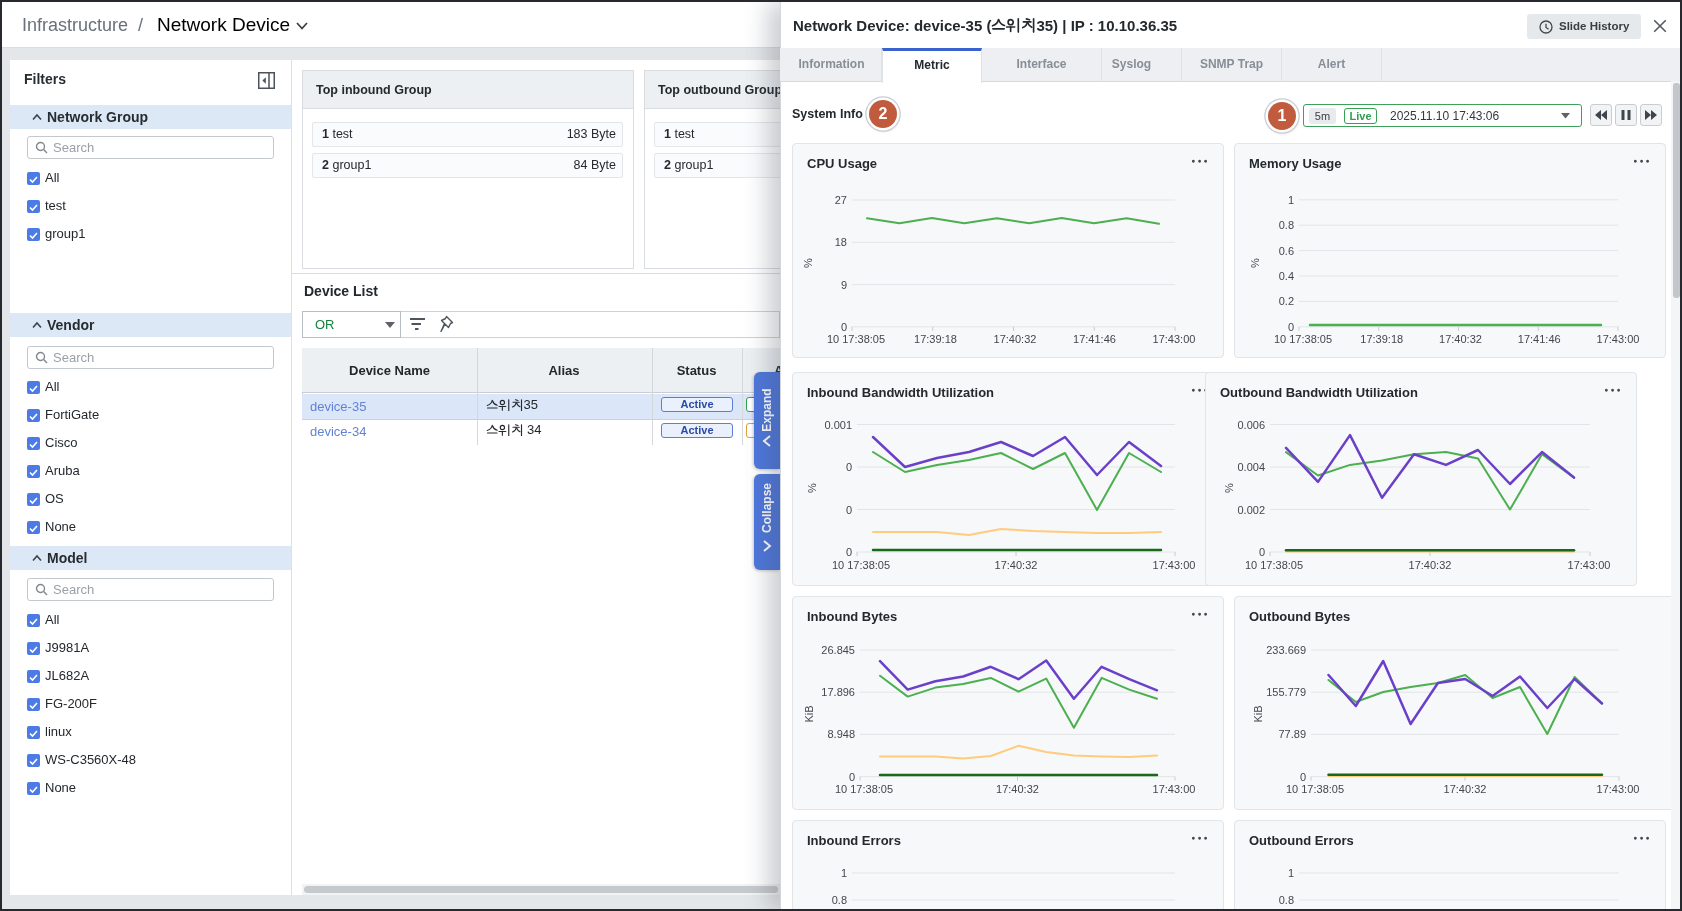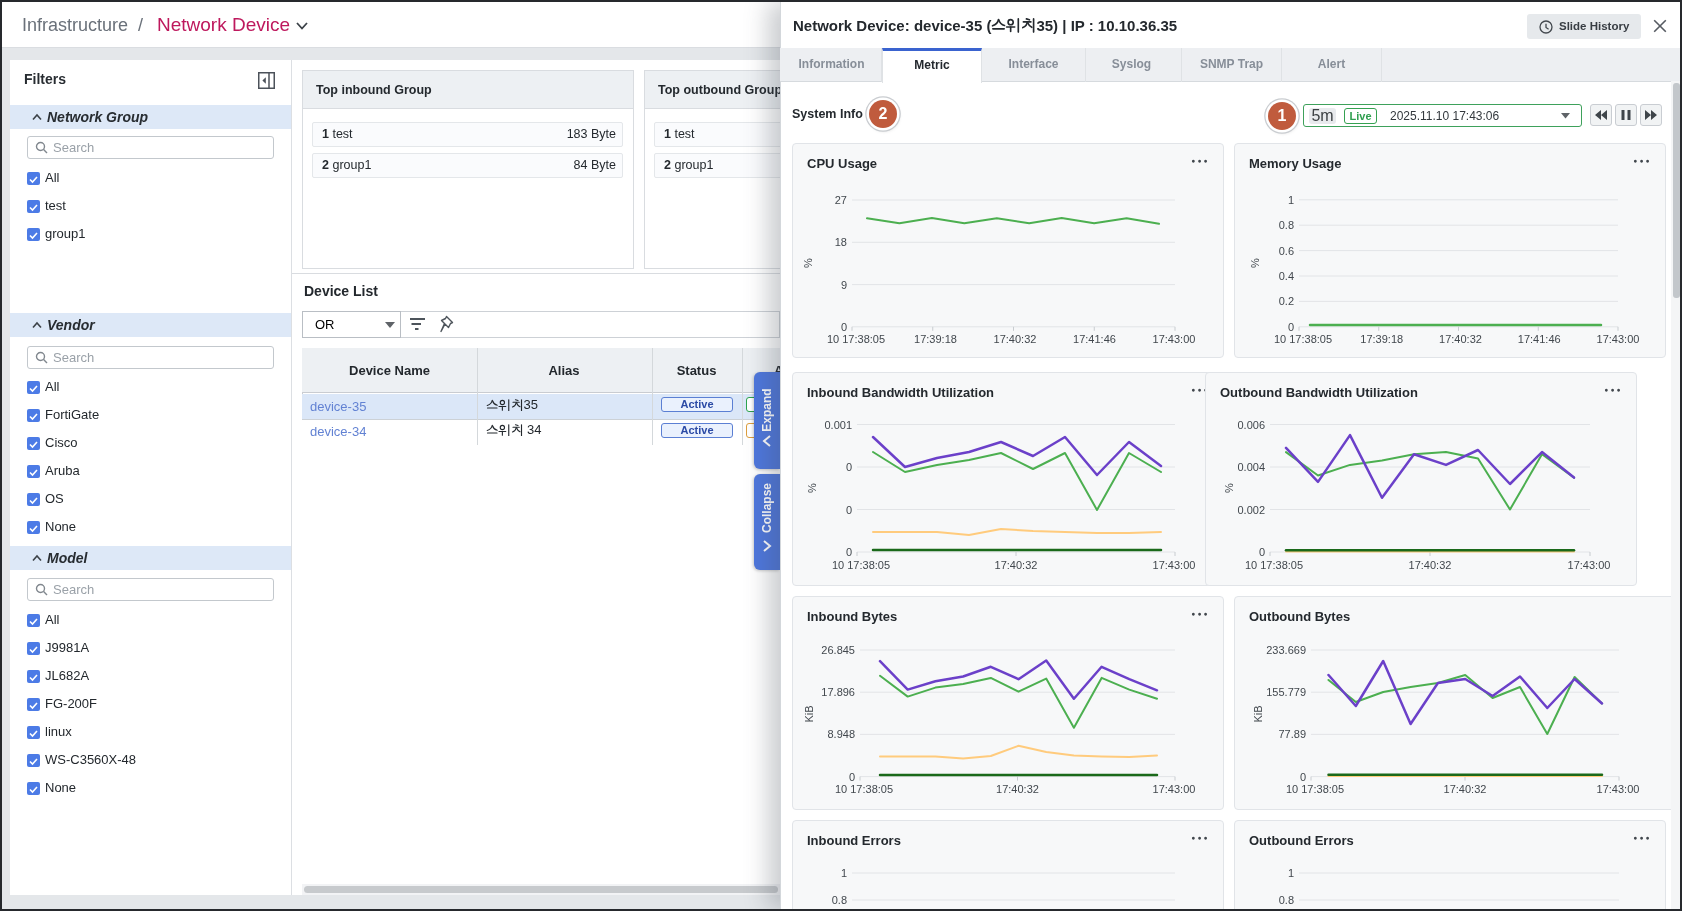--- a/index.html
+++ b/index.html
@@ -4,31 +4,31 @@
 * { margin:0; padding:0; box-sizing:border-box; }
 html,body { width:1682px; height:911px; overflow:hidden; font-family:"Liberation Sans",sans-serif; }
 body { background:#e4e7ea; position:relative; }
 .abs { position:absolute; }
 .panel { position:absolute; background:#fff; }
 .bold { font-weight:bold; }
 .card { position:absolute; background:#f7f8f9; border:1px solid #e1e4e8; border-radius:4px; }
 .ctitle { position:absolute; left:14px; top:12px; font-size:13px; font-weight:bold; color:#24292e;text-align:center; }
 .dots { position:absolute; right:13px; top:13px; font-size:6.5px; letter-spacing:2.2px; color:#41474d; }
 .ax  { font-size:11px; fill:#41474d; font-family:"Liberation Sans",sans-serif; }
-.sechead { position:absolute; left:10px; width:281px; height:24px; background:#dde8f7; color:#272c31; font-size:14px; font-weight:bold; line-height:24px;font-style:italic; }
+.sechead { position:absolute; left:10px; width:281px; height:24px; background:#dde8f7; color:#272c31; font-size:14px; font-weight:bold; line-height:24px; }
 .sbox { position:absolute; left:27px; width:247px; height:23px; border:1px solid #c3c8cd; border-radius:3px; background:#fff; color:#9aa1a8; font-size:13px; line-height:21px; }
 .cb { position:absolute; left:27px; width:13px; height:13px; background:#4c7be6; border-radius:2px; }
 .cblab { position:absolute; left:45px; font-size:13px; color:#23282d; }
 .hcell { position:absolute; font-size:13px; font-weight:bold; color:#23282d; text-align:center; line-height:45px; height:33px; }
 .tab { position:absolute; top:48px; height:33.5px; font-size:12px; font-weight:bold; color:#878e98; text-align:center; line-height:33px; border-right:1px solid #dfe2e5; }
 </style></head>
 <body>
 <div class="panel" style="left:0;top:2px;width:1682px;height:46px;border-bottom:1px solid #dadde1"></div>
 <div class="abs" style="left:22px;top:15px;font-size:18px;color:#6a717a">Infrastructure&nbsp;&nbsp;/</div>
-<div class="abs" style="left:157px;top:14px;font-size:19px;color:#be185d;font-weight:500">Network Device</div>
+<div class="abs" style="left:157px;top:14px;font-size:19px;color:#000000;font-weight:500">Network Device</div>
 <svg class="abs" style="left:295px;top:21px" width="14" height="10">
     <path d="M2 2 L7 7.5 L12 2" fill="none" stroke="#3c4248" stroke-width="1.8"></path>
   </svg>
 <div class="panel" style="left:10px;top:60px;width:770px;height:835px"></div>
 <div class="abs" style="left:291px;top:60px;width:1px;height:835px;background:#dcdfe3"></div>
 <div class="abs" style="left:292px;top:273px;width:488px;height:1px;background:#d9dce0"></div>
 <div class="abs bold" style="left:24px;top:71px;font-size:14px;color:#272c31">Filters</div>
 <svg class="abs" style="left:258px;top:71.5px" width="17" height="17">
 <rect x="0.75" y="0.75" width="15.5" height="15.5" fill="none" stroke="#4c525a" stroke-width="1.5"></rect>
 <line x1="11" y1="0.75" x2="11" y2="16.25" stroke="#4c525a" stroke-width="1.5"></line>
@@ -129,21 +129,21 @@
     <div class="abs" style="left:9px;top:82px;width:311px;height:25px;background:#fafbfd;border:1px solid #e4e7ea;border-radius:2px;font-size:12.5px;color:#24292e;line-height:23px"><span class="bold" style="margin-left:9px">2</span>&nbsp;group1<span style="position:absolute;right:6px">84 Byte</span></div>
   </div>
 <div class="abs" style="left:644px;top:70px;width:332px;height:199px;border:1px solid #d9dce0;background:#fff">
     <div class="abs" style="left:0;top:0;width:100%;height:38px;background:#edf0f3;border-bottom:1px solid #d9dce0"></div>
     <div class="abs bold" style="left:13px;top:12px;font-size:12.5px;color:#24292e">Top outbound Group</div>
     <div class="abs" style="left:9px;top:51px;width:311px;height:25px;background:#fafbfd;border:1px solid #e4e7ea;border-radius:2px;font-size:12.5px;color:#24292e;line-height:23px"><span class="bold" style="margin-left:9px">1</span>&nbsp;test</div>
     <div class="abs" style="left:9px;top:82px;width:311px;height:25px;background:#fafbfd;border:1px solid #e4e7ea;border-radius:2px;font-size:12.5px;color:#24292e;line-height:23px"><span class="bold" style="margin-left:9px">2</span>&nbsp;group1</div>
   </div>
 <div class="abs bold" style="left:304px;top:283px;font-size:14px;color:#23282d">Device List</div>
 <div class="abs" style="left:302px;top:311px;width:478px;height:27px;border:1px solid #cdd1d6;background:#fff"></div>
-<div class="abs" style="left:302px;top:311px;width:99px;height:27px;border:1px solid #b9bec4;font-size:13px;color:#000000;line-height:25px"><span style="margin-left:12px">OR</span></div>
+<div class="abs" style="left:302px;top:311px;width:99px;height:27px;border:1px solid #b9bec4;font-size:13px;color:#15803d;line-height:25px"><span style="margin-left:12px">OR</span></div>
 <svg class="abs" style="left:385px;top:322px" width="10" height="6">
     <path d="M0 0 L5 6 L10 0 Z" fill="#5f6368"></path>
   </svg>
 <svg class="abs" style="left:409px;top:317px" width="18" height="15">
 <line x1="1" y1="2" x2="16" y2="2" stroke="#4d545b" stroke-width="2"></line>
 <line x1="2.5" y1="7" x2="12" y2="7" stroke="#4d545b" stroke-width="2"></line>
 <line x1="6" y1="12" x2="9.5" y2="12" stroke="#4d545b" stroke-width="2"></line>
   </svg>
 <svg class="abs" style="left:437px;top:315px" width="17" height="18" viewBox="0 0 17 18">
 <path d="M9.5 1.5 L15.5 7.5 L13.5 8.5 L11.5 12.5 L8 9 L4 16.5 L7.5 8.5 L4.5 5.5 L8.5 3.5 Z" fill="none" stroke="#4d545b" stroke-width="1.4" stroke-linejoin="round"></path>
@@ -250,30 +250,30 @@
 <svg class="abs" style="left:1539px;top:19.5px" width="14" height="14">
     <circle cx="7" cy="7" r="6" fill="none" stroke="#43484e" stroke-width="1.3"></circle>
     <path d="M7 3.8 V7.5 L9.6 9.3" fill="none" stroke="#43484e" stroke-width="1.3"></path>
   </svg>
 <div class="abs" style="left:1559px;top:19.5px;font-size:11.5px;font-weight:bold;color:#383d43">Slide History</div>
 <svg class="abs" style="left:1653px;top:18.5px" width="14" height="14">
     <path d="M1.2 1.2 L12.8 12.8 M12.8 1.2 L1.2 12.8" stroke="#565b62" stroke-width="1.6"></path>
   </svg>
 <div class="abs" style="left:780px;top:48px;width:900px;height:33.5px;background:#edeff2;border-bottom:1px solid #d6dade"></div>
 <div class="tab" style="left:782px;width:100px">Information</div>
-<div class="tab" style="left:982px;width:104px">Interface</div>
+<div class="tab" style="left:982px;width:120px">Interface</div>
 <div class="tab" style="left:1082px;width:100px">Syslog</div>
 <div class="tab" style="left:1182px;width:100px">SNMP Trap</div>
 <div class="tab" style="left:1282px;width:100px">Alert</div>
 <div class="abs" style="left:882px;top:48px;width:100px;height:34.5px;background:#fff;border-top:3px solid #3a63cf;border-right:1px solid #dfe2e5;border-left:1px solid #dfe2e5;font-size:12px;font-weight:bold;color:#23282e;text-align:center;line-height:29px">Metric</div>
 <div class="abs bold" style="left:792px;top:107px;font-size:12.5px;color:#24292e">System Info</div>
 <div class="abs" style="left:869px;top:100px;width:28px;height:28px;border-radius:50%;background:#c05b3d;box-shadow:0 0 0 2.5px #fff, 0 0 0 3.8px #c9ccd0, 1px 2px 4px rgba(0,0,0,.25);color:#fff;font-size:16px;font-weight:bold;text-align:center;line-height:28px">2</div>
 <div class="abs" style="left:1268px;top:102px;width:28px;height:28px;border-radius:50%;background:#c05b3d;box-shadow:0 0 0 2.5px #fff, 0 0 0 3.8px #c9ccd0, 1px 2px 4px rgba(0,0,0,.25);color:#fff;font-size:16px;font-weight:bold;text-align:center;line-height:28px">1</div>
 <div class="abs" style="left:1303px;top:104px;width:279px;height:23px;border:1px solid #3ea15b;border-radius:3px;background:#fff"></div>
-<div class="abs" style="left:1309px;top:108px;width:27px;height:16px;background:#e8eaed;border-radius:3px;font-size:16px;color:#3c4043;text-align:center;line-height:16px">5m</div>
+<div class="abs" style="left:1309px;top:108px;width:27px;height:16px;background:#e8eaed;border-radius:3px;font-size:11px;color:#3c4043;text-align:center;line-height:16px">5m</div>
 <div class="abs" style="left:1344px;top:107.5px;width:33px;height:16px;border:1px solid #35a151;border-radius:3px;font-size:11px;font-weight:bold;color:#2f9e4f;text-align:center;line-height:15px">Live</div>
 <div class="abs" style="left:1390px;top:109px;font-size:12px;color:#33383d">2025.11.10 17:43:06</div>
 <svg class="abs" style="left:1561px;top:113px" width="9" height="6">
     <path d="M0 0 L4.5 5.5 L9 0 Z" fill="#5f6368"></path>
   </svg>
 <div class="abs" style="left:1590px;top:104px;width:22px;height:22px;background:#f1f3f4;border:1px solid #c9cdd2;border-radius:3px"></div>
 <svg class="abs" style="left:1594px;top:109px" width="14" height="12">
     <path d="M7 1 L1 6 L7 11 Z M13 1 L7 6 L13 11 Z" fill="#3f454a"></path>
   </svg>
 <div class="abs" style="left:1615px;top:104px;width:22px;height:22px;background:#f1f3f4;border:1px solid #c9cdd2;border-radius:3px"></div>

